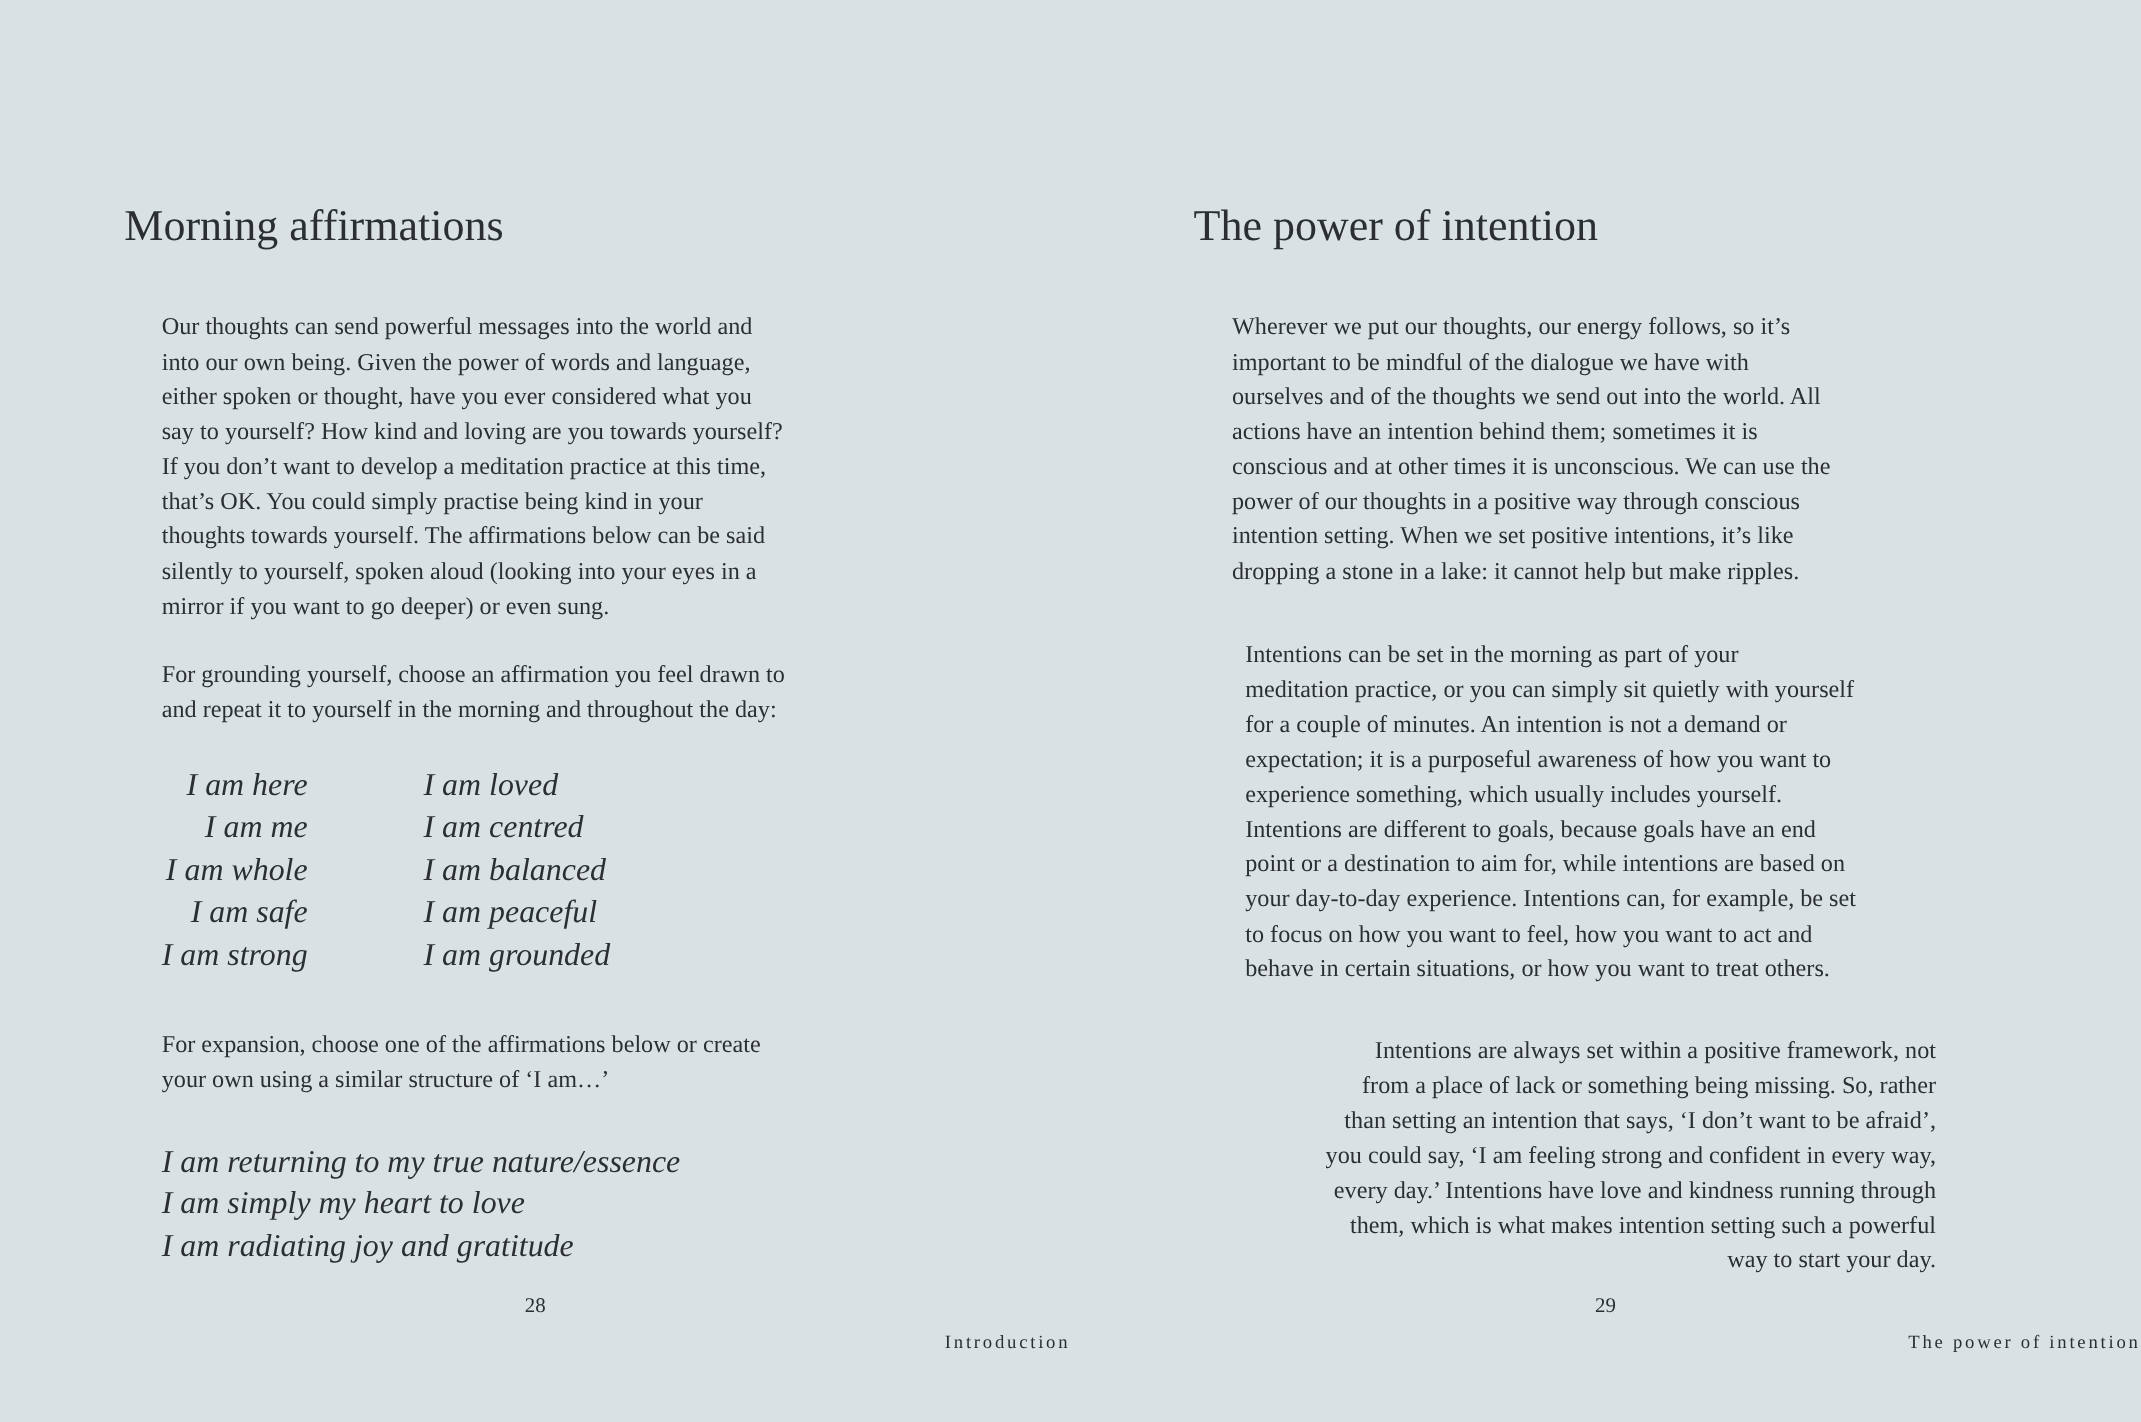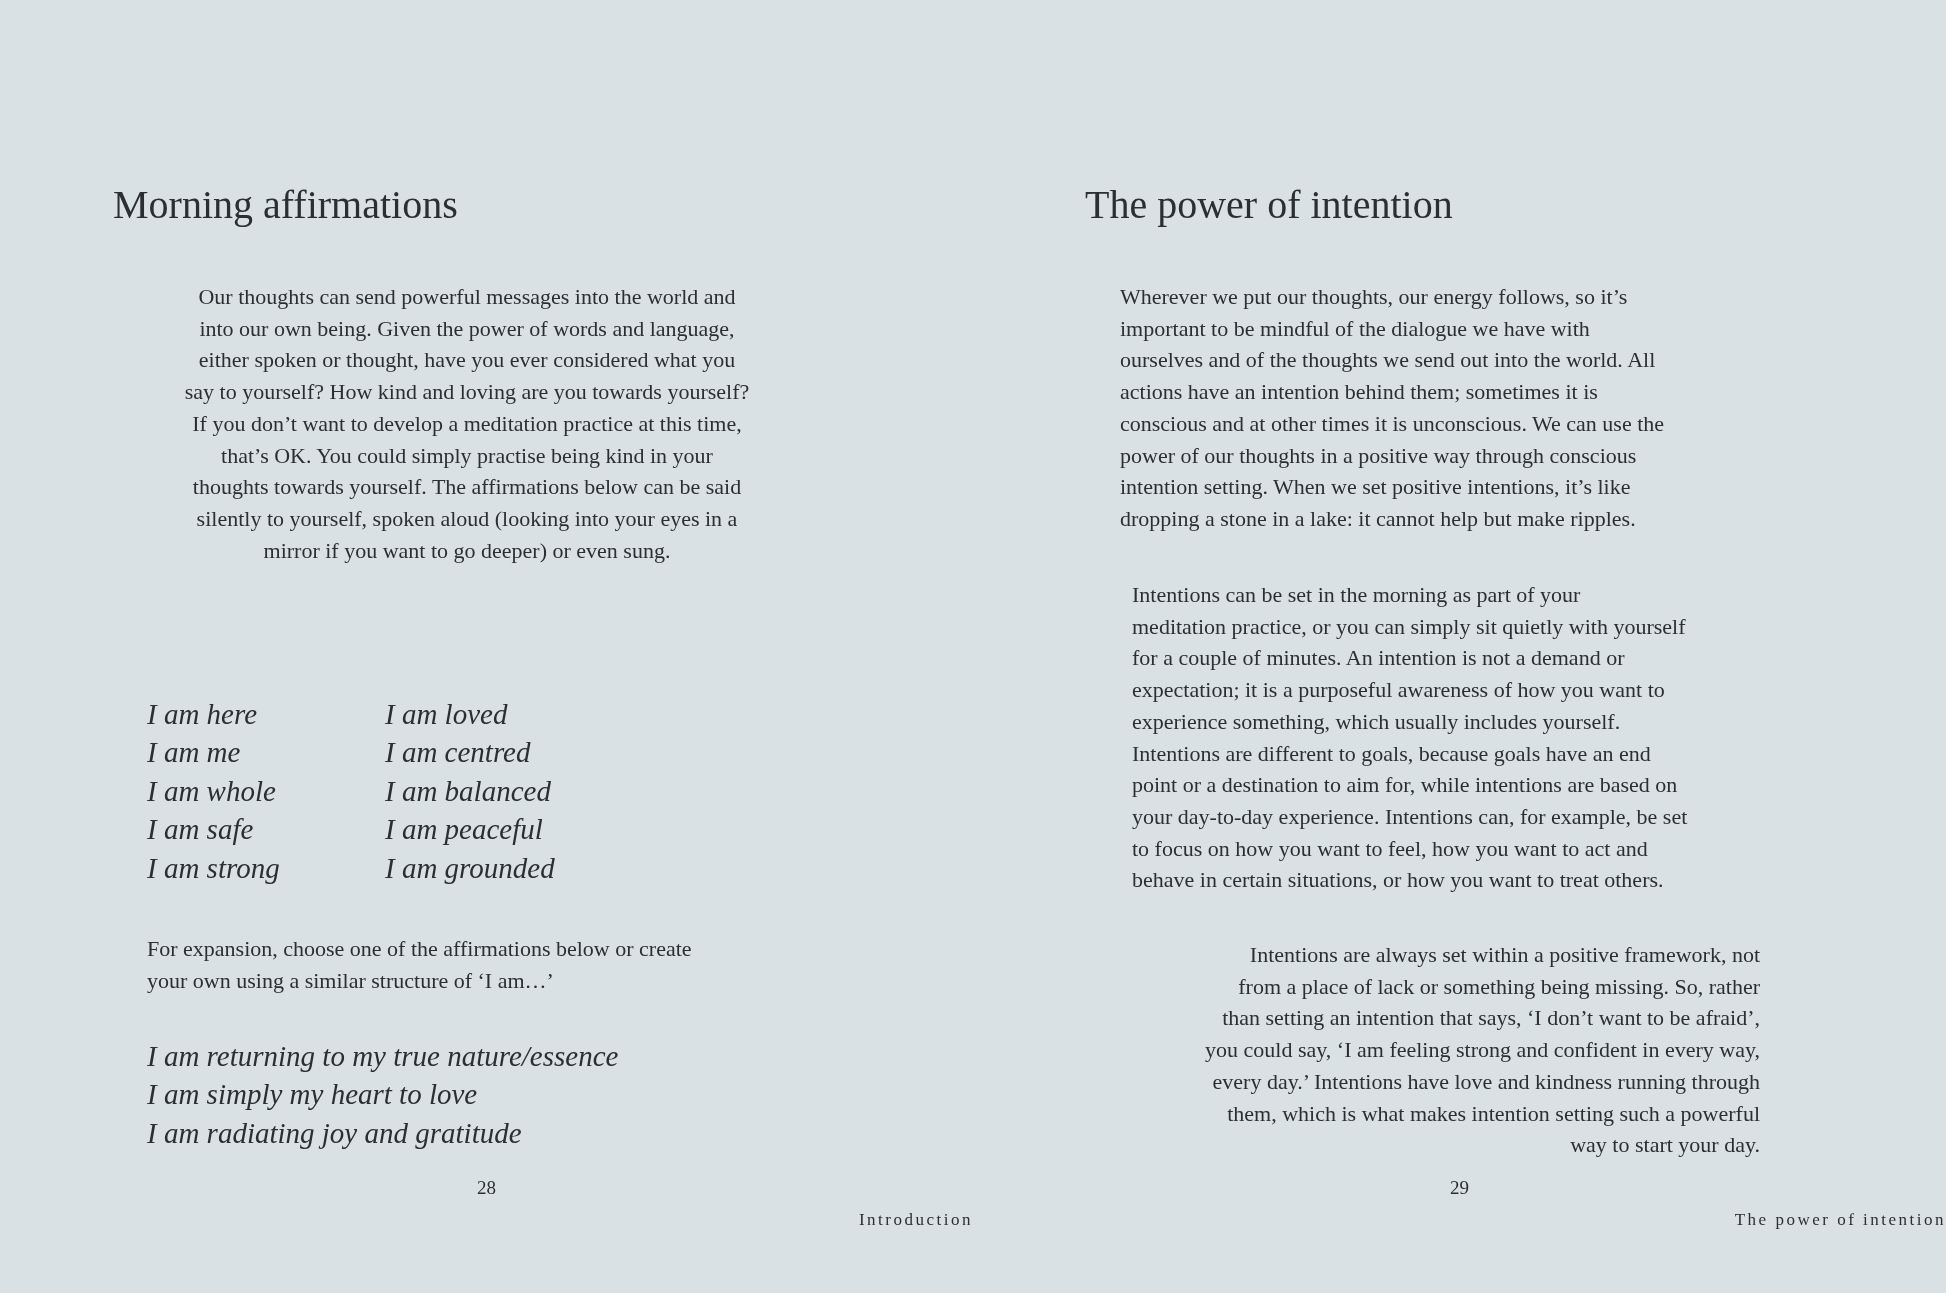--- a/index.html
+++ b/index.html
@@ -40,21 +40,21 @@
 
   .affirmation-col {
     position: absolute;
     top: 695px;
     font-size: 29px;
     line-height: 38.4px;
     font-style: italic;
     white-space: nowrap;
   }
   .affirmation-col .affirmation-item { display: block; }
-  #col-grounding-1 { left: 147px; }
+  #col-grounding-1 { left: 147px; text-align: right; }
   #col-grounding-2 { left: 385px; }
 
   .expansion-list {
     position: absolute;
     left: 147px;
     top: 1037px;
     font-size: 29px;
     line-height: 38.4px;
     font-style: italic;
     white-space: nowrap;
@@ -73,21 +73,21 @@
     position: absolute;
     top: 1211px;
     width: 100%;
     text-align: right;
     font-size: 17px;
     line-height: 1;
     letter-spacing: 2.5px;
   }
 
   
-  #lp-para-intro     { top: 281px; text-align: center; }
+  #lp-para-intro     { top: 281px; }
   #lp-para-grounding { top: 597px; }
   #lp-para-expansion { top: 933px; }
   #rp-para-1 { top: 281px; }
   #rp-para-2 { top: 579px; margin-left: 12px; }
   #rp-para-3 { top: 939px; text-align: right; }
 </style>
 </head>
 <body>
 
 <div id="spread">
@@ -98,20 +98,22 @@
     <p class="body-text" id="lp-para-intro">Our thoughts can send powerful messages into the world and
 into our own being. Given the power of words and language,
 either spoken or thought, have you ever considered what you
 say to yourself? How kind and loving are you towards yourself?
 If you don’t want to develop a meditation practice at this time,
 that’s OK. You could simply practise being kind in your
 thoughts towards yourself. The affirmations below can be said
 silently to yourself, spoken aloud (looking into your eyes in a
 mirror if you want to go deeper) or even sung.</p>
 
+    <p class="body-text" id="lp-para-grounding">For grounding yourself, choose an affirmation you feel drawn to
+and repeat it to yourself in the morning and throughout the day:</p>
 
     <div class="affirmation-col" id="col-grounding-1">
       <span class="affirmation-item">I am here</span>
       <span class="affirmation-item">I am me</span>
       <span class="affirmation-item">I am whole</span>
       <span class="affirmation-item">I am safe</span>
       <span class="affirmation-item">I am strong</span>
     </div>
 
     <div class="affirmation-col" id="col-grounding-2">

